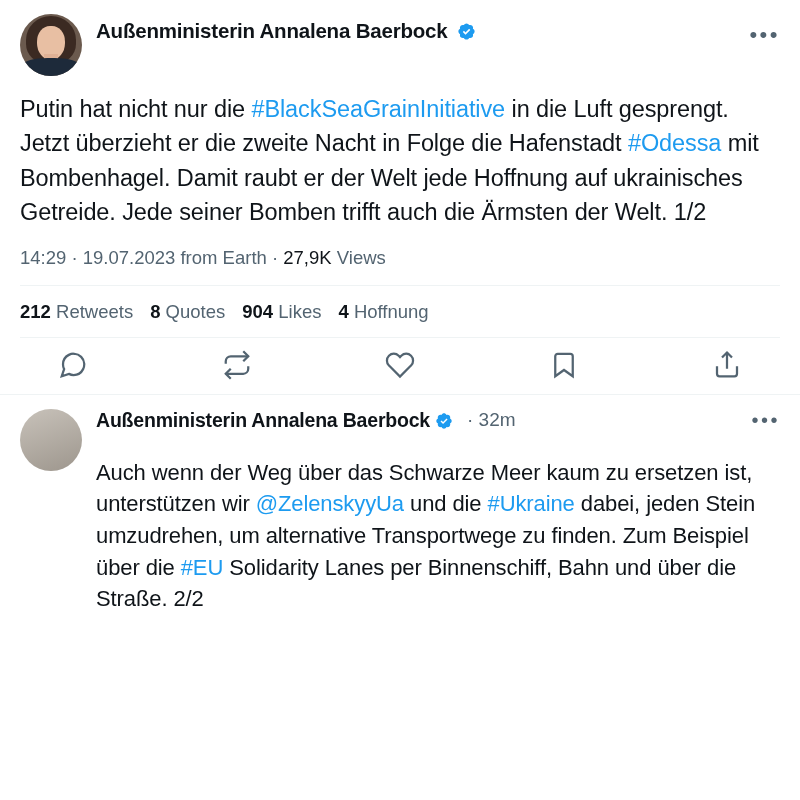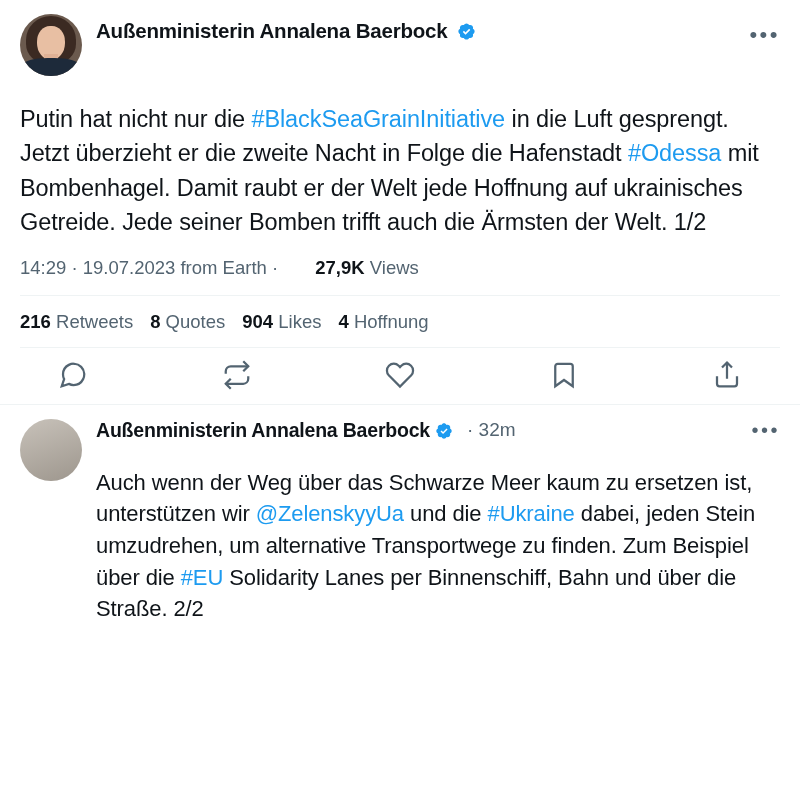--- a/index.html
+++ b/index.html
@@ -101,41 +101,41 @@
     right: 0;
     top: 10px;
     color: #536471;
     font-size: 22px;
     letter-spacing: 2.5px;
     line-height: 1;
     cursor: pointer;
   }
 
   .tweet-text {
-    margin-top: 26px;
+    margin-top: 16px;
     font-size: 23.5px;
     line-height: 1.46;
     color: #0f1419;
     letter-spacing: -0.1px;
   }
   .link { color: #1d9bf0; text-decoration: none; cursor: pointer; }
 
   .translate {
     margin-top: 30px;
     font-size: 18.5px;
     color: #1d9bf0;
     cursor: pointer;
   }
 
   .meta {
     margin-top: 18px;
     font-size: 18.5px;
     color: #536471;
   }
-  .meta b { color: #0f1419; font-weight: bold; margin-left: 32px; }
+  .meta b { color: #0f1419; font-weight: normal; }
 
   .divider {
     height: 1px;
     background: #eff3f4;
     margin: 16px 0 0 0;
   }
 
   .stats {
     padding: 15px 0 14px 0;
     font-size: 18.5px;
@@ -260,21 +260,21 @@
     </div>
 
 
     <div class="meta">
       <span>14:29</span><span> · </span><span>19.07.2023 from Earth</span><span> · </span><b>27,9K</b><span> Views</span>
     </div>
 
     <div class="divider"></div>
 
     <div class="stats">
-      <span class="grp"><b>216</b> <span>Retweets</span></span><span class="grp"><b>8</b> <span>Quotes</span></span><span class="grp"><b>904</b> <span>Likes</span></span><span class="grp"><b>4</b> <span>Hoffnung</span></span>
+      <span class="grp"><b>212</b> <span>Retweets</span></span><span class="grp"><b>8</b> <span>Quotes</span></span><span class="grp"><b>904</b> <span>Likes</span></span><span class="grp"><b>4</b> <span>Hoffnung</span></span>
     </div>
 
     <div class="actions">
       <span class="action-btn">
         <svg viewBox="0 0 24 24" width="30" height="30" fill="none" stroke="#536471" stroke-width="1.8">
           <path d="M21 11.5a8.38 8.38 0 0 1-.9 3.8 8.5 8.5 0 0 1-7.6 4.7 8.38 8.38 0 0 1-3.8-.9L3 21l1.9-5.7a8.38 8.38 0 0 1-.9-3.8 8.5 8.5 0 0 1 4.7-7.6 8.38 8.38 0 0 1 3.8-.9h.5a8.48 8.48 0 0 1 8 8v.5z"></path>
         </svg>
       </span>
       <span class="action-btn">
         <svg viewBox="0 0 24 24" width="30" height="30" fill="none" stroke="#536471" stroke-width="1.8">

